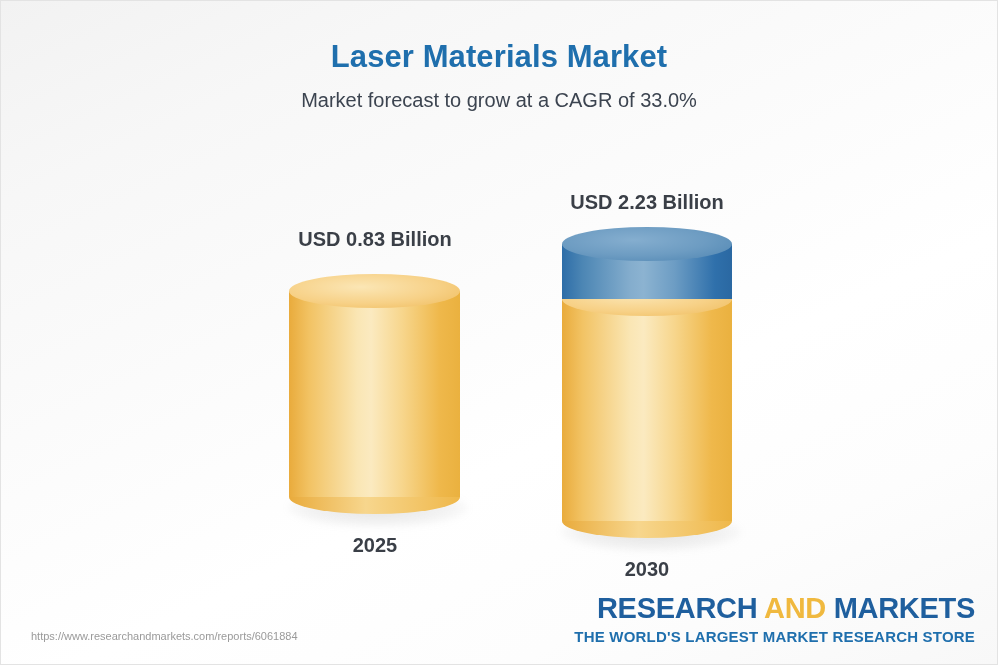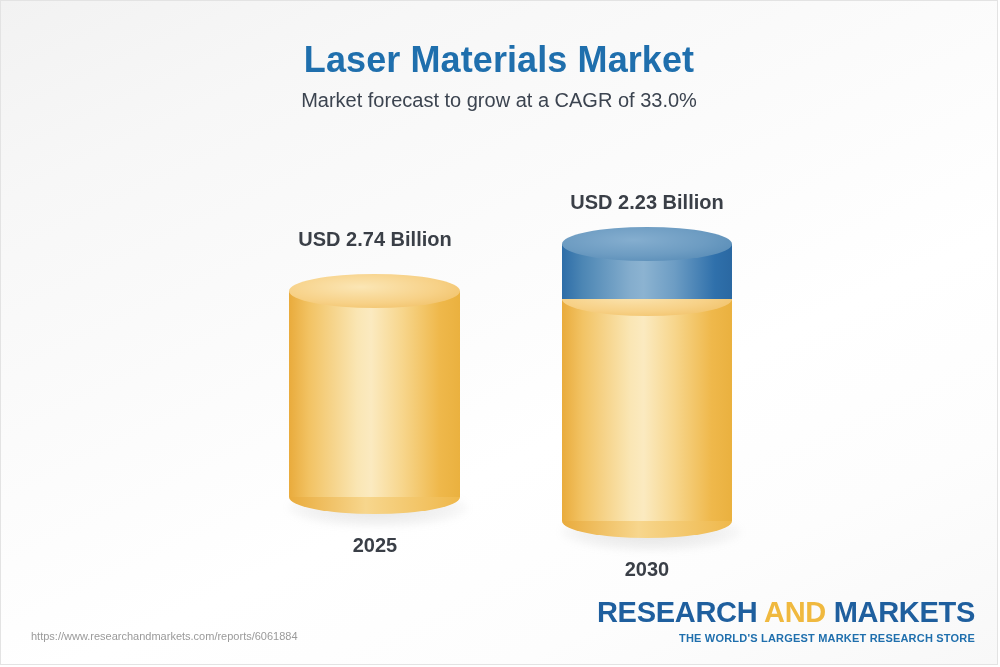--- a/index.html
+++ b/index.html
@@ -23,21 +23,21 @@
     background: linear-gradient(155deg, #f2f2f2 0%, #f7f7f7 18%, #fcfcfc 45%, #ffffff 62%, #fdfdfd 80%, #f8f8f8 100%);
   }
 
   
   .title {
     position: absolute;
     top: 38px;
     left: 0;
     width: 100%;
     text-align: center;
-    font-size: 36px;
+    font-size: 31px;
     font-weight: bold;
     color: #1f6fad;
     letter-spacing: 0.1px;
   }
   .subtitle {
     position: absolute;
     top: 88px;
     left: 0;
     width: 100%;
     text-align: center;
@@ -155,40 +155,40 @@
     font-weight: bold;
     color: #1f5f9e;
     letter-spacing: -0.3px;
     white-space: nowrap;
   }
   .logo-main .and {
     color: #f0b93f;
   }
   .logo-tag {
     margin-top: 6px;
-    font-size: 11px;
+    font-size: 15px;
     font-weight: bold;
     color: #1f6fad;
     letter-spacing: 0.2px;
     white-space: nowrap;
   }
 </style>
 </head>
 <body>
 
 <div class="card">
 
   <div class="title">Laser Materials Market</div>
   <div class="subtitle">Market forecast to grow at a CAGR of 33.0%</div>
 
   <div class="plot">
 
     <div class="bar-group" style="left:244px; top:0; width:260px; height:667px;">
 
-      <div class="value-label" style="left:0; top:227px;">USD 2.74 Billion</div>
+      <div class="value-label" style="left:0; top:227px;">USD 0.83 Billion</div>
 
       <div class="shadow" style="left:42px; top:487px; width:182px; height:40px;"></div>
 
       <div class="cyl" style="left:44px; top:273px; width:171px; height:240px;">
 
         <div class="cap-yellow-bottom cyl-cap" style="top:206px; height:34px;"></div>
 
         <div class="fill-yellow cyl-body" style="top:17px; height:206px;"></div>
 
         <div class="cap-yellow-top cyl-cap" style="top:0; height:34px;"></div>

